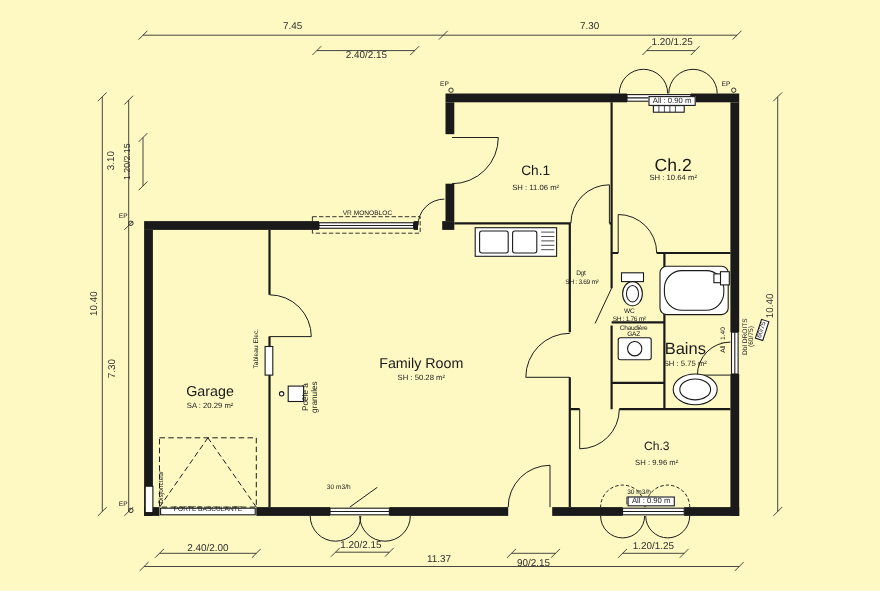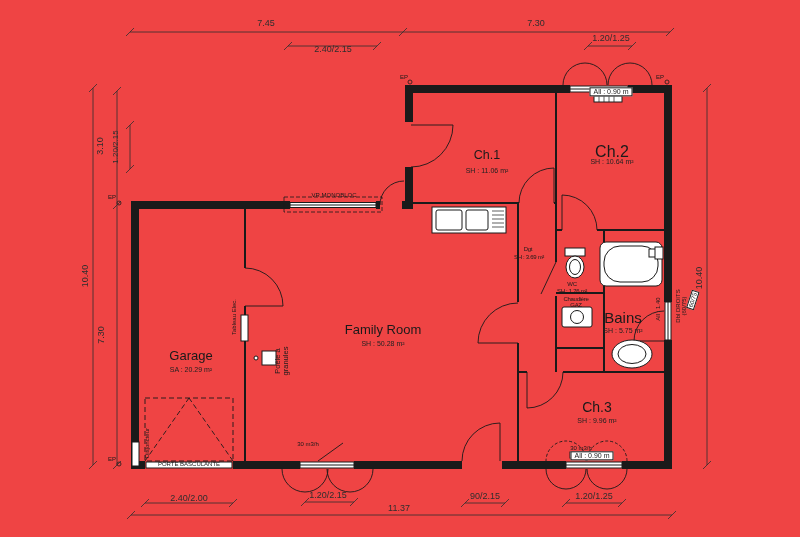--- a/index.html
+++ b/index.html
@@ -1,16 +1,16 @@
 <!DOCTYPE html>
 <html><head>
 <meta charset="utf-8">
 <style>
   html,body{margin:0;padding:0;background:#fff;}
-  #plan{position:relative;width:800px;height:537px;background:#ef4444;overflow:hidden;
+  #plan{position:relative;width:800px;height:537px;background:#fef9c3;overflow:hidden;
         font-family:"Liberation Sans", sans-serif;color:#1a1a1a;}
   #drawing{position:absolute;left:0;top:0;}
   .lbl{position:absolute;transform:translate(-50%,-50%);white-space:nowrap;color:#1a1a1a;
        font-family:"Liberation Sans", sans-serif;line-height:1.05;text-align:center;}
   .rot{transform:translate(-50%,-50%) rotate(-90deg);}
   .rot72{transform:translate(-50%,-50%) rotate(-72deg);}
   .dim{font-size:9px;color:#2e2e2e;}
   .room{font-size:13px;}
   .area{font-size:7px;color:#222;}
   .tiny{font-size:6px;}
@@ -159,33 +159,33 @@
 
   <div class="lbl dim rot" style="left:101px;top:146px">3.10</div>
   <div class="lbl dim rot" style="left:116px;top:147px;font-size:8px">1.20/2.15</div>
   <div class="lbl dim rot" style="left:86px;top:276px">10.40</div>
   <div class="lbl dim rot" style="left:102px;top:335px">7.30</div>
 
   <div class="lbl dim rot" style="left:700px;top:278px">10.40</div>
 
   <div class="lbl dim" style="left:189px;top:499px">2.40/2.00</div>
   <div class="lbl dim" style="left:328px;top:496px">1.20/2.15</div>
-  <div class="lbl dim" style="left:485px;top:497px">90/2.15</div>
+  <div class="lbl dim" style="left:485px;top:512px">90/2.15</div>
   <div class="lbl dim" style="left:594px;top:497px">1.20/1.25</div>
   <div class="lbl dim" style="left:399px;top:509px">11.37</div>
 
   <div class="lbl room" style="left:191px;top:356px">Garage</div>
   <div class="lbl area" style="left:191px;top:370px">SA : 20.29 m²</div>
   <div class="lbl room" style="left:383px;top:330px">Family Room</div>
   <div class="lbl area" style="left:383px;top:344px">SH : 50.28 m²</div>
   <div class="lbl room" style="left:487px;top:156px;font-size:12.5px">Ch.1</div>
   <div class="lbl area" style="left:487px;top:171px">SH : 11.06 m²</div>
   <div class="lbl room" style="left:612px;top:152px;font-size:16px">Ch.2</div>
   <div class="lbl area" style="left:612px;top:162px">SH : 10.64 m²</div>
-  <div class="lbl room" style="left:597px;top:407px;font-size:14px">Ch.3</div>
+  <div class="lbl room" style="left:597px;top:407px;font-size:11px">Ch.3</div>
   <div class="lbl area" style="left:597px;top:421px">SH : 9.96 m²</div>
   <div class="lbl room" style="left:623px;top:318px;font-size:15px">Bains</div>
   <div class="lbl area" style="left:623px;top:331px">SH : 5.75 m²</div>
   <div class="lbl micro" style="left:528px;top:249px">Dgt</div>
   <div class="lbl micro" style="left:529px;top:257px">SH : 3.69 m²</div>
   <div class="lbl micro" style="left:572px;top:284px">WC</div>
   <div class="lbl micro" style="left:572px;top:291px">SH : 1.76 m²</div>
 
   <div class="lbl micro" style="left:576px;top:299px">Chaudière</div>
   <div class="lbl micro" style="left:576px;top:305px">GAZ</div>

